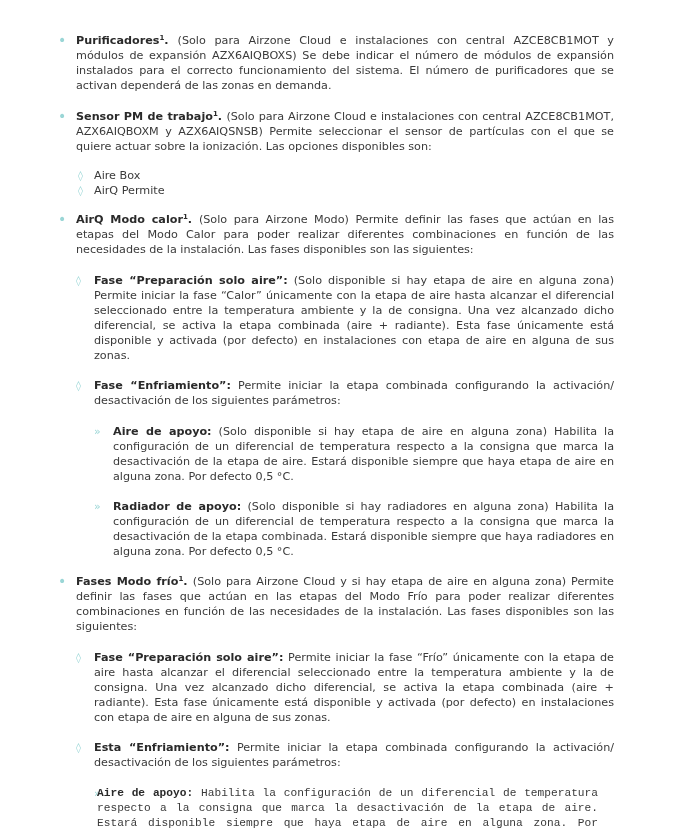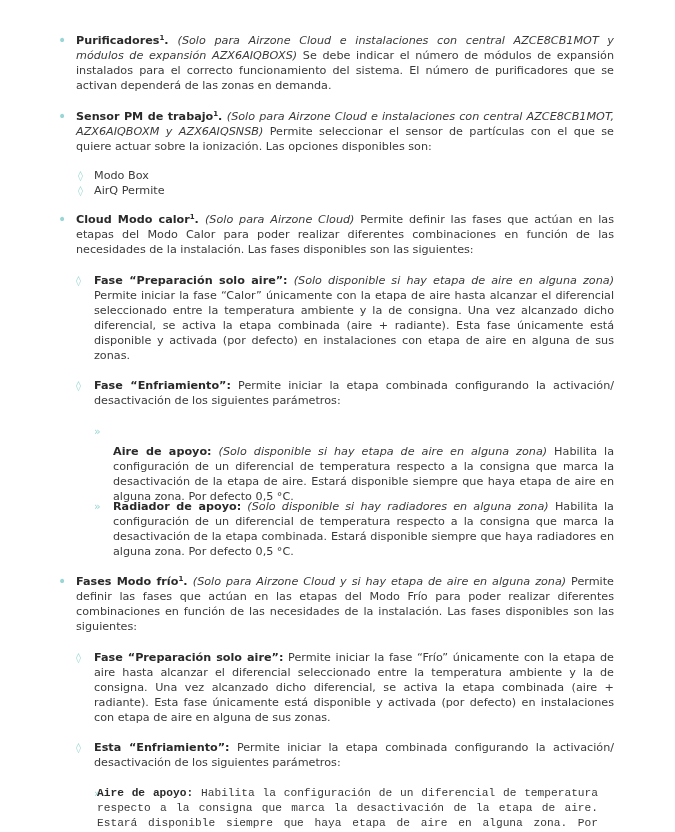--- a/index.html
+++ b/index.html
@@ -13,59 +13,59 @@
   .page { position: absolute; left: 0; top: 0; width: 675px; }
   .item { position: absolute; text-align: justify; }
   .item p { margin: 0; }
   .bullet {
     position: absolute; color: #9ad6d6; font-size: 10px;
   }
   .b1 { font-size: 14px; line-height: 15px; }
   .b2 { font-size: 10px; }
   .b3 { font-size: 11px; letter-spacing: -1px; }
   .bold { font-weight: bold; color: #2a2a2a; }
-  .it { font-style: italic; }
+  .it { }
   sup { font-size: 7px; line-height: 0; vertical-align: 4px; }
 </style>
 </head>
 <body>
 
 <div class="page">
 
   <span class="bullet b1" style="left:58px; top:33px;">•</span>
   <div class="item" style="left:76px; top:33px; width:538px;">
     <p><span class="bold">Purificadores</span><sup class="bold">1</sup><span class="bold">. </span><span class="it">(Solo para Airzone Cloud e instalaciones con central AZCE8CB1MOT y módulos de expansión AZX6AIQBOXS)</span> <span>Se debe indicar el número de módulos de expansión instalados para el correcto funcionamiento del sistema. El número de purificadores que se activan dependerá de las zonas en demanda.</span></p>
   </div>
 
   <span class="bullet b1" style="left:58px; top:109px;">•</span>
   <div class="item" style="left:76px; top:109px; width:538px;">
     <p><span class="bold">Sensor PM de trabajo</span><sup class="bold">1</sup><span class="bold">. </span><span class="it">(Solo para Airzone Cloud e instalaciones con central AZCE8CB1MOT, AZX6AIQBOXM y AZX6AIQSNSB)</span> <span>Permite seleccionar el sensor de partículas con el que se quiere actuar sobre la ionización. Las opciones disponibles son:</span></p>
   </div>
   <span class="bullet b2" style="left:78px; top:168px;">◊</span>
-  <div class="item" style="left:94px; top:168px;">Modo Box</div>
+  <div class="item" style="left:94px; top:168px;">Aire Box</div>
   <span class="bullet b2" style="left:78px; top:183px;">◊</span>
   <div class="item" style="left:94px; top:183px;">AirQ Permite</div>
 
   <span class="bullet b1" style="left:58px; top:212px;">•</span>
   <div class="item" style="left:76px; top:212px; width:538px;">
-    <p><span class="bold">Cloud Modo calor</span><sup class="bold">1</sup><span class="bold">. </span><span class="it">(Solo para Airzone Cloud)</span> <span>Permite definir las fases que actúan en las etapas del Modo Calor para poder realizar diferentes combinaciones en función de las necesidades de la instalación. Las fases disponibles son las siguientes:</span></p>
+    <p><span class="bold">AirQ Modo calor</span><sup class="bold">1</sup><span class="bold">. </span><span class="it">(Solo para Airzone Modo)</span> <span>Permite definir las fases que actúan en las etapas del Modo Calor para poder realizar diferentes combinaciones en función de las necesidades de la instalación. Las fases disponibles son las siguientes:</span></p>
   </div>
 
   <span class="bullet b2" style="left:76px; top:273px;">◊</span>
   <div class="item" style="left:94px; top:273px; width:520px;">
     <p><span class="bold">Fase “Preparación solo aire”:</span> <span class="it">(Solo disponible si hay etapa de aire en alguna zona)</span> <span>Permite iniciar la fase “Calor” únicamente con la etapa de aire hasta alcanzar el diferencial seleccionado entre la temperatura ambiente y la de consigna. Una vez alcanzado dicho diferencial, se activa la etapa combinada (aire + radiante). Esta fase únicamente está disponible y activada (por defecto) en instalaciones con etapa de aire en alguna de sus zonas.</span></p>
   </div>
 
   <span class="bullet b2" style="left:76px; top:378px;">◊</span>
   <div class="item" style="left:94px; top:378px; width:520px;">
     <p><span class="bold">Fase “Enfriamiento”:</span> <span>Permite iniciar la etapa combinada configurando la activación/ desactivación de los siguientes parámetros:</span></p>
   </div>
 
   <span class="bullet b3" style="left:94px; top:424px;">»</span>
-  <div class="item" style="left:113px; top:444px; width:501px;">
+  <div class="item" style="left:113px; top:424px; width:501px;">
     <p><span class="bold">Aire de apoyo:</span> <span class="it">(Solo disponible si hay etapa de aire en alguna zona)</span> <span>Habilita la configuración de un diferencial de temperatura respecto a la consigna que marca la desactivación de la etapa de aire. Estará disponible siempre que haya etapa de aire en alguna zona. Por defecto 0,5 °C.</span></p>
   </div>
 
   <span class="bullet b3" style="left:94px; top:499px;">»</span>
   <div class="item" style="left:113px; top:499px; width:501px;">
     <p><span class="bold">Radiador de apoyo:</span> <span class="it">(Solo disponible si hay radiadores en alguna zona)</span> <span>Habilita la configuración de un diferencial de temperatura respecto a la consigna que marca la desactivación de la etapa combinada. Estará disponible siempre que haya radiadores en alguna zona. Por defecto 0,5 °C.</span></p>
   </div>
 
   <span class="bullet b1" style="left:58px; top:574px;">•</span>
   <div class="item" style="left:76px; top:574px; width:538px;">

